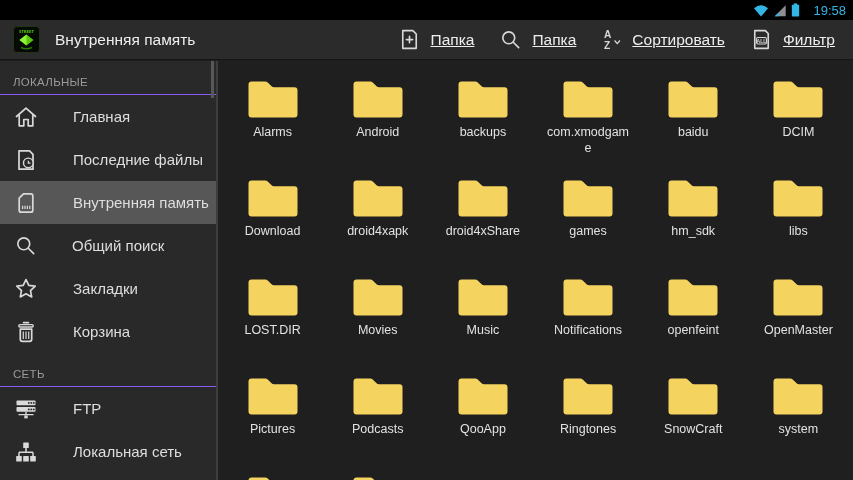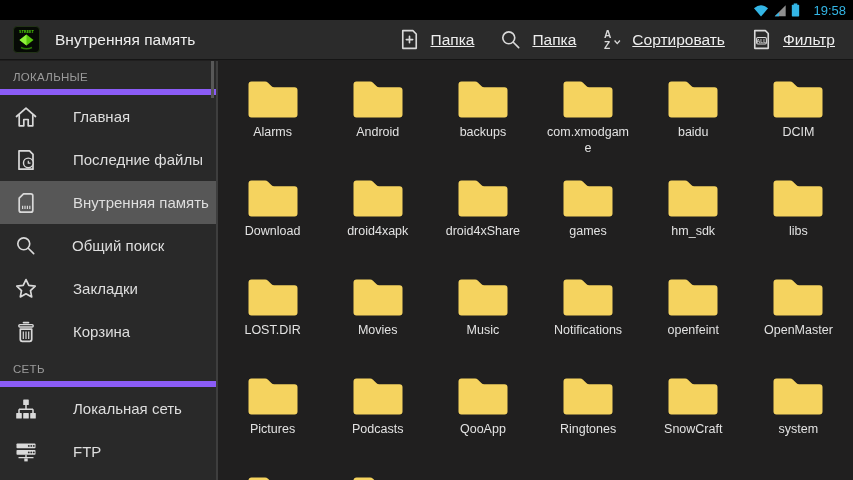--- a/index.html
+++ b/index.html
@@ -20,21 +20,21 @@
   .action .label { font-size:15.5px; color:#eeeeee; white-space:nowrap;text-decoration:underline; }
   .icon { display:flex; align-items:center; justify-content:center; }
   .icon svg { display:block; }
   
   .body { position:absolute; top:61px; bottom:0; left:0; right:0; display:flex; }
   .sidebar { width:216px; background:#292929; position:relative; flex:none; }
   .vdivider { width:2px; background:#3e3e3e; flex:none; }
   .content { flex:1; background:#201f1f; }
   .scroll-thumb { position:absolute; right:2px; top:0; width:3px; height:37px; background:#585858; }
   .section-header { height:34px; display:flex; align-items:flex-end; padding:0 0 6px 13px;
-                    font-size:11.5px; color:#9b9b9b; border-bottom:6px solid #8b5cf6;
+                    font-size:11.5px; color:#9b9b9b; border-bottom:1px solid #8b5cf6;
                     letter-spacing:.3px; }
   .side-item { height:43px; display:flex; align-items:center; padding-left:13px; gap:22px; cursor:pointer; }
   .side-item .label { font-size:15px; color:#dedede; white-space:nowrap;margin-left:12px; }
   
   .grid { display:grid; grid-template-columns:repeat(6, 1fr); padding:17px 2px 0 2px; }
   .cell { height:99px; display:flex; flex-direction:column; align-items:center; cursor:pointer; }
   .cell .label { margin-top:3px; font-size:12.5px; line-height:16px; color:#e2e2e2;
                  text-align:center; max-width:82px; overflow-wrap:anywhere; word-break:break-word; }
 </style>
 </head>
@@ -178,51 +178,51 @@
               <path d="M10.3 12.5 V20 M13 12.5 V20 M15.7 12.5 V20" stroke="#d9d9d9" stroke-width="1.2" fill="none"></path>
             </svg>
           </span>
           <span class="label">Корзина</span>
         </div>
         <div class="section-header">СЕТЬ</div>
         <div class="side-item">
           <span class="icon">
             <svg width="26" height="26" viewBox="0 0 26 26">
               <g fill="#d9d9d9">
-                <rect x="10.2" y="3.5" width="5.6" height="5.6" rx="0.6"></rect>
-                <rect x="3.2" y="16.9" width="5.6" height="5.6" rx="0.6"></rect>
-                <rect x="10.2" y="16.9" width="5.6" height="5.6" rx="0.6"></rect>
-                <rect x="17.2" y="16.9" width="5.6" height="5.6" rx="0.6"></rect>
-              </g>
-              <path d="M13 9.1 V13.2 M6 16.9 V13.2 M20 16.9 V13.2 M6 13.2 H20" stroke="#d9d9d9" stroke-width="1.5" fill="none"></path>
-            </svg>
-          </span>
-          <span class="label">Локальная сеть</span>
-        </div>
-        <div class="side-item">
-          <span class="icon">
-            <svg width="26" height="26" viewBox="0 0 26 26">
-              <g fill="#d9d9d9">
                 <rect x="3.5" y="4.5" width="19" height="4.8" rx="0.8"></rect>
                 <rect x="3.5" y="11" width="19" height="4.8" rx="0.8"></rect>
               </g>
               <g fill="#292929">
                 <circle cx="15.8" cy="6.9" r="0.95"></circle>
                 <circle cx="18.3" cy="6.9" r="0.95"></circle>
                 <circle cx="20.8" cy="6.9" r="0.95"></circle>
                 <circle cx="15.8" cy="13.4" r="0.95"></circle>
                 <circle cx="18.3" cy="13.4" r="0.95"></circle>
                 <circle cx="20.8" cy="13.4" r="0.95"></circle>
               </g>
               <path d="M13 15.8 V18.6 M5.5 18.6 H20.5" stroke="#d9d9d9" stroke-width="1.4" fill="none"></path>
               <rect x="11.3" y="19.4" width="3.4" height="3" fill="#d9d9d9"></rect>
             </svg>
           </span>
           <span class="label">FTP</span>
         </div>
+        <div class="side-item">
+          <span class="icon">
+            <svg width="26" height="26" viewBox="0 0 26 26">
+              <g fill="#d9d9d9">
+                <rect x="10.2" y="3.5" width="5.6" height="5.6" rx="0.6"></rect>
+                <rect x="3.2" y="16.9" width="5.6" height="5.6" rx="0.6"></rect>
+                <rect x="10.2" y="16.9" width="5.6" height="5.6" rx="0.6"></rect>
+                <rect x="17.2" y="16.9" width="5.6" height="5.6" rx="0.6"></rect>
+              </g>
+              <path d="M13 9.1 V13.2 M6 16.9 V13.2 M20 16.9 V13.2 M6 13.2 H20" stroke="#d9d9d9" stroke-width="1.5" fill="none"></path>
+            </svg>
+          </span>
+          <span class="label">Локальная сеть</span>
+        </div>
       </div>
     <div class="vdivider"></div>
     <div class="content grid" id="grid">
         <div class="cell">
           <span class="icon">
             <svg width="54" height="43" viewBox="0 0 54 43">
               <path d="M2.5 36.5 V6.5 Q2.5 3.5 5.5 3.5 H19 Q20.8 3.5 22 4.7 L25.3 8 Q26.5 9.2 28.3 9.2 H48.5 Q51.5 9.2 51.5 12.2 V36.5 Q51.5 39.5 48.5 39.5 H5.5 Q2.5 39.5 2.5 36.5 Z" fill="#f5d35f"></path>
             </svg>
           </span>
           <span class="label">Alarms</span>

